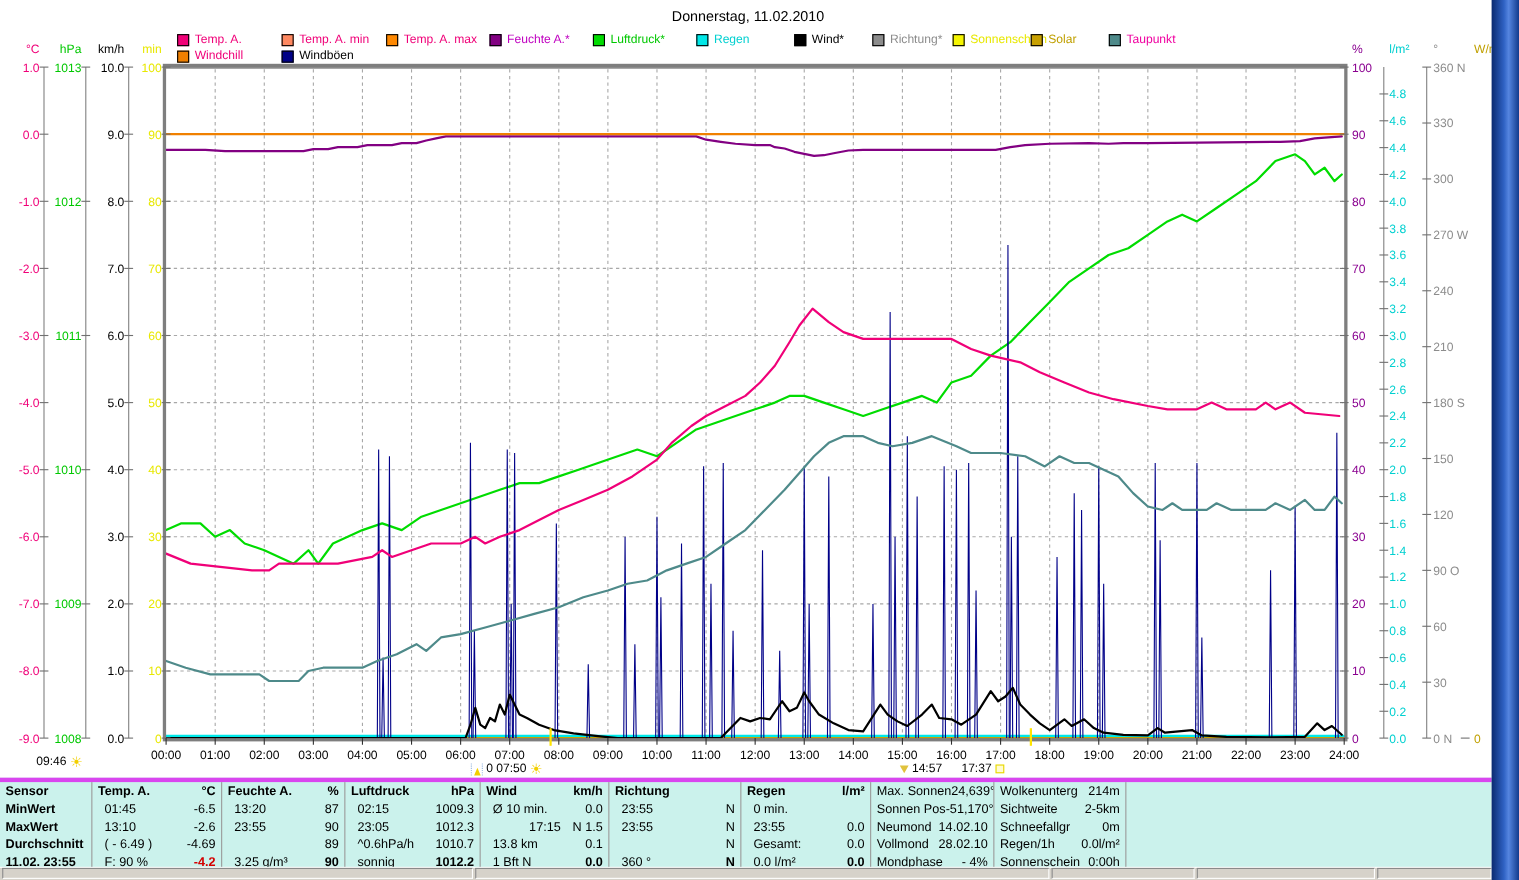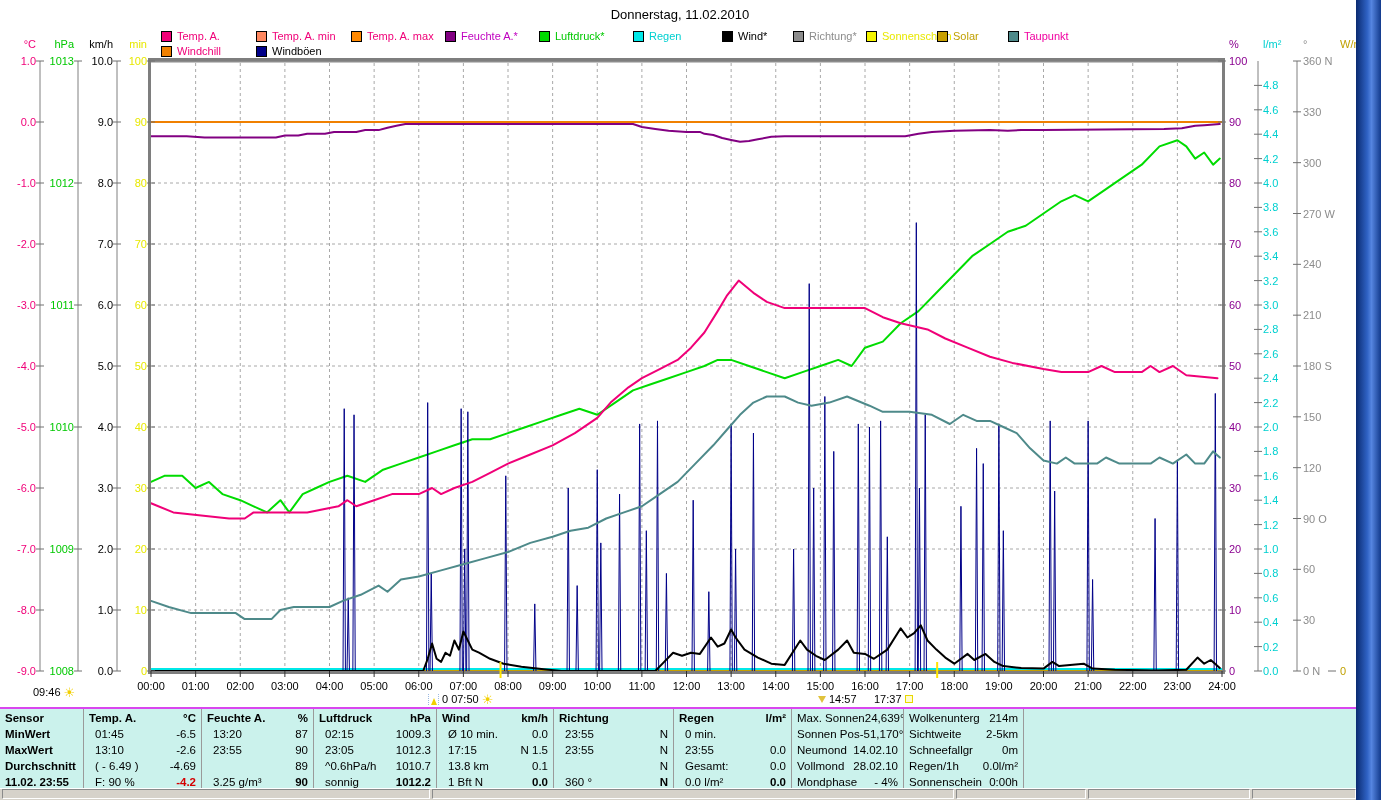--- a/index.html
+++ b/index.html
@@ -8,21 +8,21 @@
   .title{position:absolute;left:540px;top:7px;width:280px;text-align:center;font-size:13px;color:#000;white-space:nowrap;}
   .leg{position:absolute;height:12px;display:flex;align-items:center;font-size:11px;white-space:nowrap;}
   .leg .sq{width:9px;height:9px;border:1px solid #000;margin-right:5px;display:inline-block;flex:none;}
   #chart{position:absolute;left:0;top:0;}
   .ann{position:absolute;font-size:11px;color:#000;white-space:nowrap;display:flex;align-items:center;gap:3px;}
   .sun-glyph{color:#F2CF00;font-size:13px;line-height:11px;}
   .mr-box{width:9px;height:11px;border-left:1px dotted #9ab8e0;border-right:1px dotted #9ab8e0;display:inline-flex;align-items:flex-end;justify-content:center;}
   .mr-arrow{width:0;height:0;border-left:3px solid transparent;border-right:3px solid transparent;border-bottom:7px solid #F2CF00;}
   .down-arrow{width:0;height:0;border-left:4px solid transparent;border-right:4px solid transparent;border-top:7px solid #E0C23C;display:inline-block;}
   .sunset-sq{width:6px;height:6px;border:1px solid #E8D800;display:inline-block;background:#fffbd0;}
-  .wtable{position:absolute;left:0;top:707px;width:1356px;height:81px;background:#CBF2EC;border-top:2px solid #d946ef;
+  .wtable{position:absolute;left:0;top:707px;width:1356px;height:81px;background:#CBF2EC;border-top:4px solid #d946ef;
           display:flex;font-size:11.5px;box-sizing:border-box;}
   .tcol{box-sizing:border-box;padding:1px 5px 0 5px;border-right:1px solid #9a9a9a;overflow:hidden;flex:none;}
   .tcol:last-child{border-right:none;}
   .trow{height:16px;line-height:16px;display:flex;justify-content:space-between;white-space:nowrap;}
   .b{font-weight:bold;}
   .red{color:#D40000;}
   .statusbar{position:absolute;left:0;top:789px;width:1356px;height:11px;background:#D6D2CA;}
   .seg{position:absolute;top:0;height:8px;border:1px solid;border-color:#8a8a8a #ffffff #ffffff #8a8a8a;}
   .strip{position:absolute;left:1356px;top:0;width:25px;height:800px;
          background:linear-gradient(90deg,#0a2a70 0%,#2f62c4 45%,#5585e0 62%,#123a8c 100%);}
@@ -521,21 +521,21 @@
       <div class="tcol" style="width: 117px;">
         <div class="trow">
           <span class="b">Wind</span>
           <span class="b">km/h</span>
         </div>
         <div class="trow">
           <span style="padding-left: 6px;">Ø 10 min.</span>
           <span>0.0</span>
         </div>
         <div class="trow">
-          <span style="padding-left: 6px;">17:15</span>
+          <span style="padding-left: 6px; margin-left: 33px;">17:15</span>
           <span>N 1.5</span>
         </div>
         <div class="trow">
           <span style="padding-left: 6px;">13.8 km</span>
           <span>0.1</span>
         </div>
         <div class="trow">
           <span style="padding-left: 6px;">1 Bft N</span>
           <span class="b">0.0</span>
         </div>

